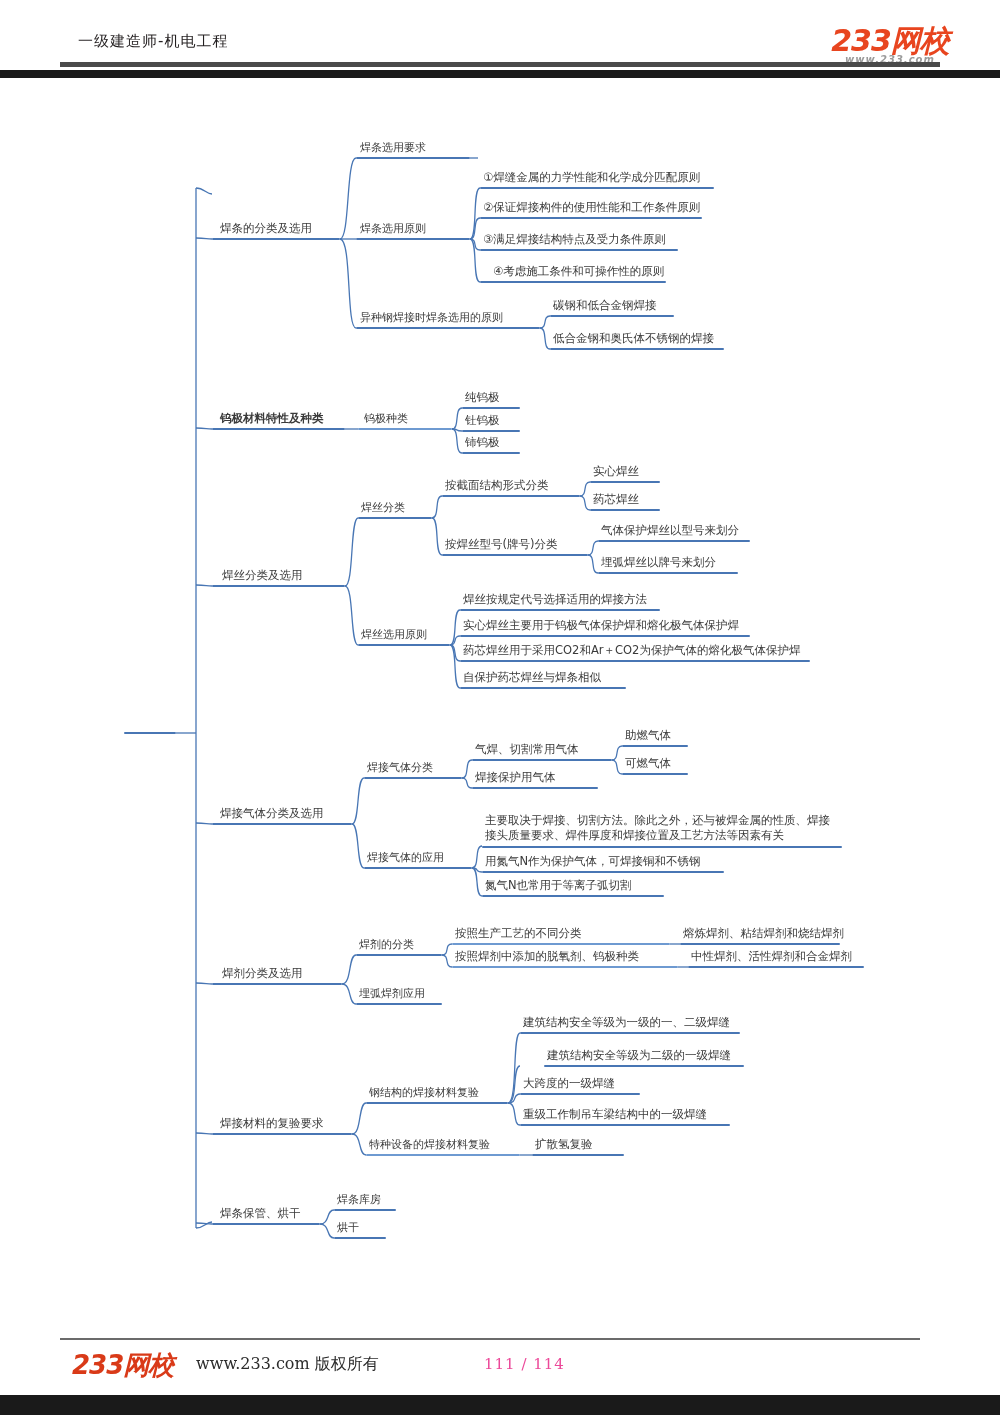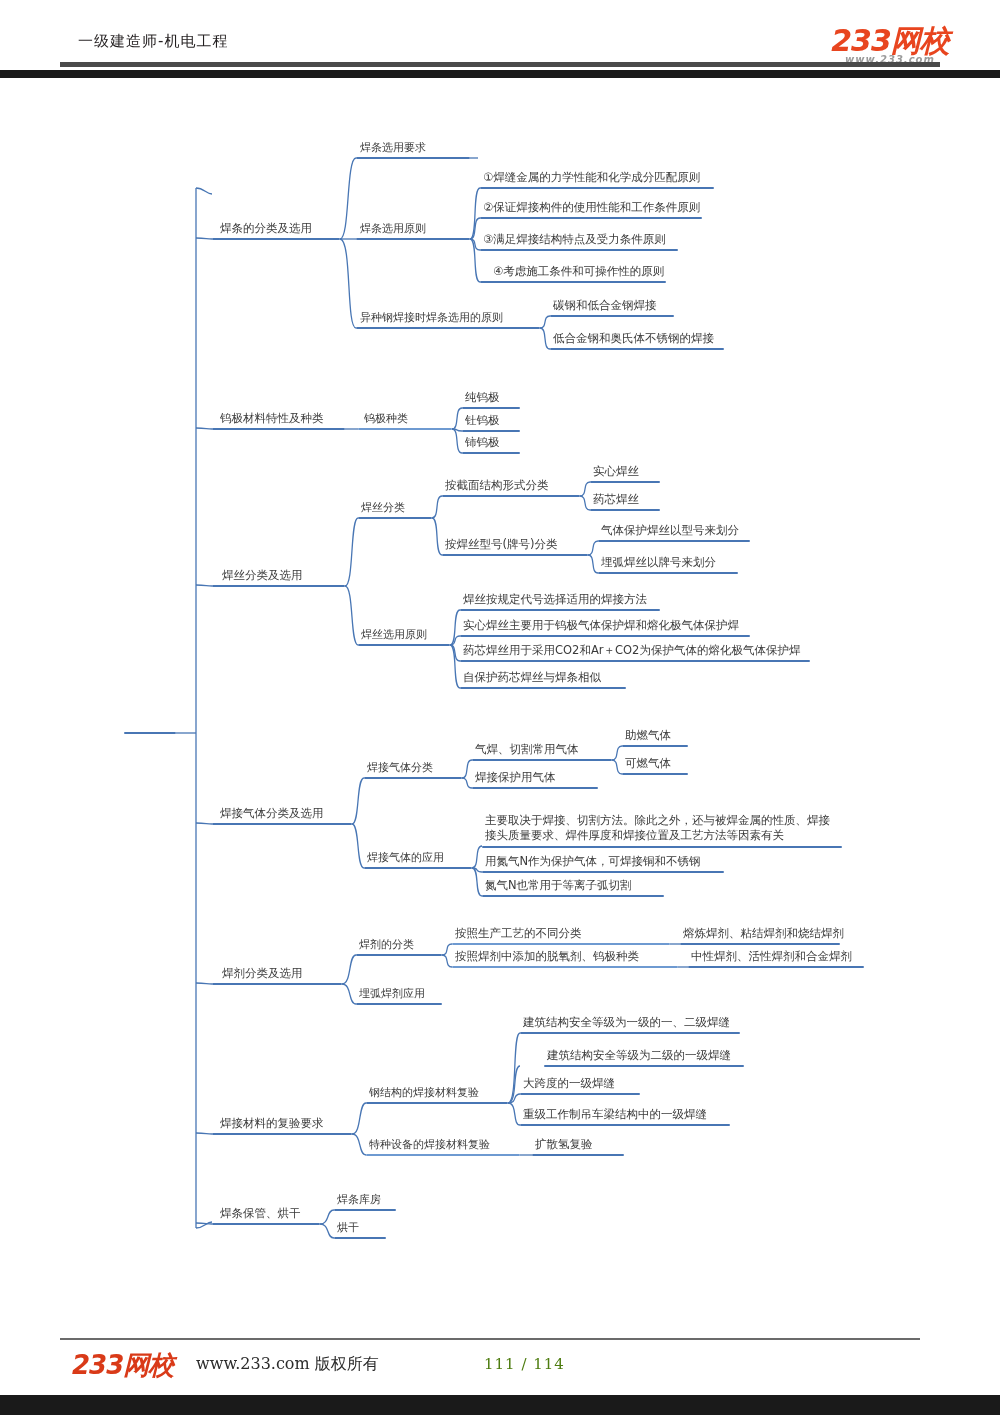--- a/index.html
+++ b/index.html
@@ -39,21 +39,21 @@
     letter-spacing:-1px;white-space:nowrap;
   }
   #footer-text{
     position:absolute;left:196px;top:12px;
     font-family:"DejaVu Serif","Liberation Serif",serif;
     font-size:16px;color:#2b2b2b;white-space:nowrap;
   }
   #footer-page{
     position:absolute;left:484px;top:13px;
     font-family:"DejaVu Serif","Liberation Serif",serif;
-    font-size:15px;color:#4d7c0f;white-space:nowrap;letter-spacing:1px;
+    font-size:15px;color:#ec4899;white-space:nowrap;letter-spacing:1px;
   }
   #bottom-bar{position:absolute;left:0;top:1395px;width:1000px;height:20px;background:#1a1a1a;}
 
   
   #map{position:absolute;left:0;top:78px;width:1000px;height:1255px;}
   #connectors{position:absolute;left:0;top:0;width:1000px;height:1255px;}
 
   .node{position:absolute;}
   .node .txt{
     position:absolute;left:0;bottom:4px;
@@ -229,21 +229,21 @@
   </div>
   <div class="node l3" style="left:550px;top:215px;width:124px;height:24px;text-align:right;">
     <div class="txt" style="left:3px;">碳钢和低合金钢焊接</div>
     <div class="ul" style="width:124px;"></div>
   </div>
   <div class="node l3" style="left:550px;top:248px;width:174px;height:24px;">
     <div class="txt" style="left:3px;">低合金钢和奥氏体不锈钢的焊接</div>
     <div class="ul" style="width:174px;"></div>
   </div>
 
-  <div class="node l1" style="left:212px;top:328px;width:133px;height:24px;">
+  <div class="node l1" style="left:212px;top:328px;width:133px;height:24px;font-weight:bold;">
     <div class="txt" style="left:8px;">钨极材料特性及种类</div>
     <div class="ul" style="width:133px;"></div>
   </div>
   <div class="node l2" style="left:358px;top:328px;width:94px;height:24px;">
     <div class="txt" style="left:6px;">钨极种类</div>
     <div class="ul thin" style="width:94px;"></div>
   </div>
   <div class="node l3" style="left:462px;top:307px;width:58px;height:24px;">
     <div class="txt" style="left:3px;">纯钨极</div>
     <div class="ul" style="width:58px;"></div>

